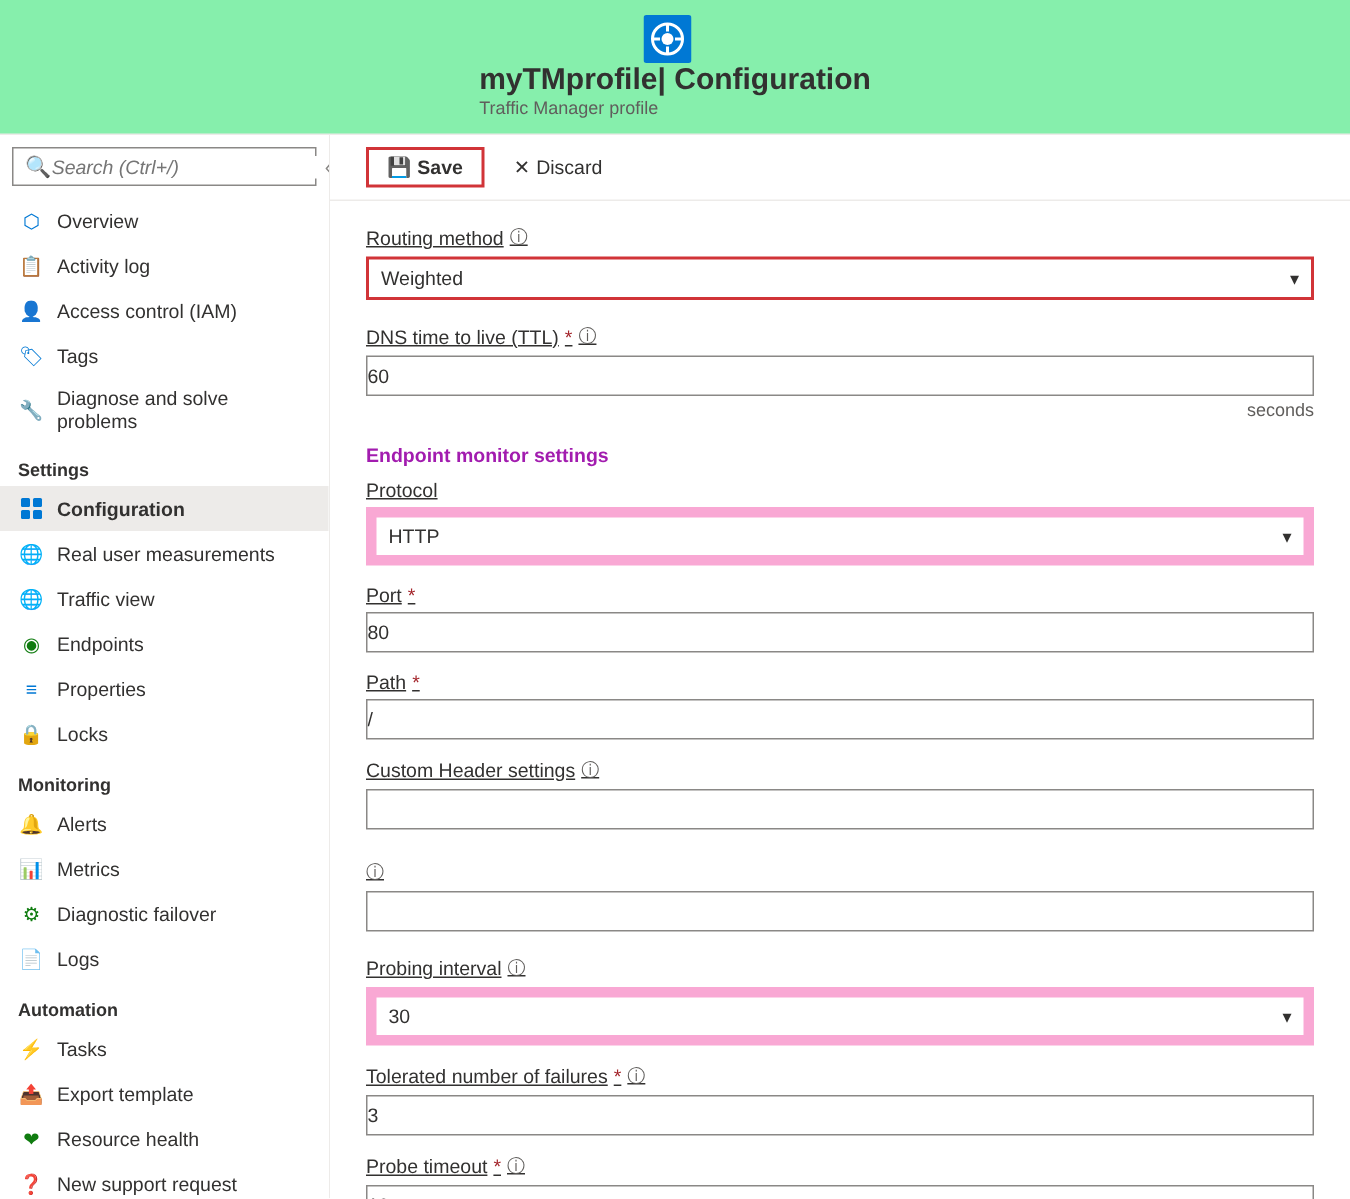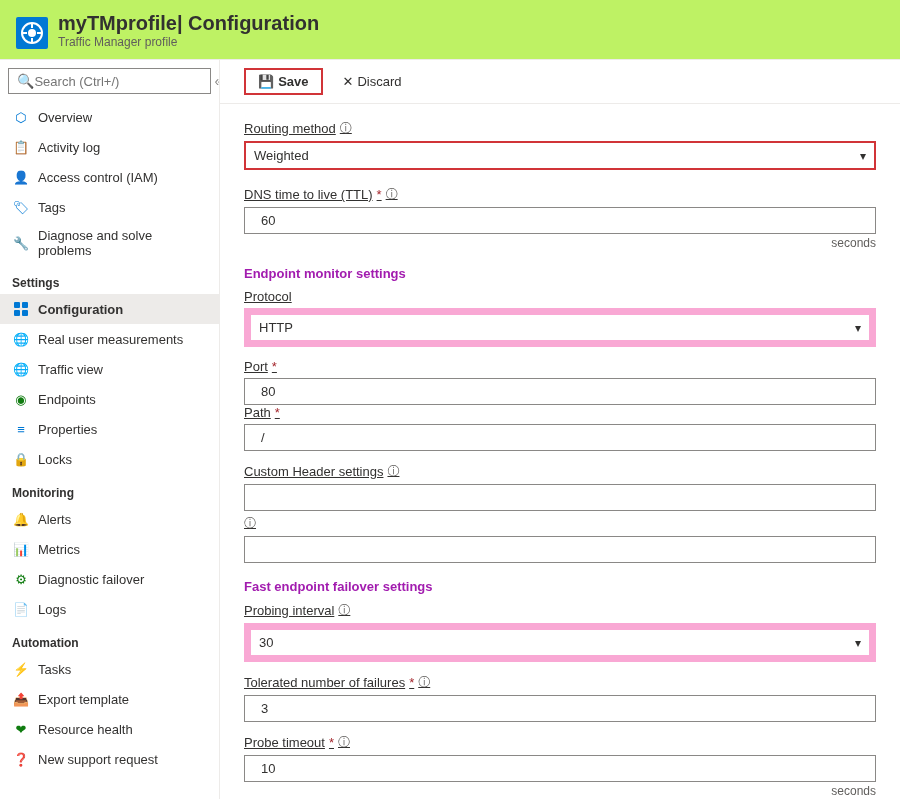--- a/index.html
+++ b/index.html
@@ -1,32 +1,32 @@
 <!DOCTYPE html>
 <html><head>
   <meta charset="utf-8">
   <style>
     * { box-sizing: border-box; margin: 0; padding: 0; }
     body { font-family: 'Segoe UI', Arial, sans-serif; font-size: 13px; color: #323130; background: #fff; display: flex; flex-direction: column; height: 799px; overflow: hidden; }
 
     
-    .header { display: flex; align-items: flex-end; padding: 10px 16px; border-bottom: 1px solid #edebe9; background: #bef264; min-height: 60px; }
+    .header { display: flex; align-items: center; padding: 10px 16px; border-bottom: 1px solid #edebe9; background: #86efac; min-height: 60px; flex-direction: column; }
     .header-icon { width: 32px; height: 32px; margin-right: 10px; flex-shrink: 0; }
     .header-icon svg { width: 32px; height: 32px; }
     .header-title { display: flex; flex-direction: column; }
     .header-title-main { font-size: 20px; font-weight: 600; color: #323130; }
     .header-title-sub { font-size: 12px; color: #605e5c; }
 
     
     .main-layout { display: flex; flex: 1; overflow: hidden; }
 
     
     .sidebar { width: 220px; border-right: 1px solid #edebe9; overflow-y: auto; background: #fff; flex-shrink: 0; }
     .search-box { display: flex; align-items: center; margin: 8px 8px; border: 1px solid #8a8886; padding: 4px 8px; background: #fff; }
-    .search-box input { border: none; outline: none; font-size: 13px; flex: 1; color: #14532d; }
+    .search-box input { border: none; outline: none; font-size: 13px; flex: 1; color: #14532d; font-style: italic; }
     .search-icon-btn { color: #8a8886; font-size: 14px; cursor: pointer; }
     .collapse-btn { margin-left: 4px; color: #8a8886; font-size: 14px; cursor: pointer; }
 
     .nav-item { display: flex; align-items: center; padding: 6px 12px; cursor: pointer; color: #323130; text-decoration: none; }
     .nav-item.active { background: #edebe9; font-weight: 600; }
     .nav-item .nav-icon { width: 18px; height: 18px; margin-right: 8px; flex-shrink: 0; display: flex; align-items: center; justify-content: center; }
 
     .nav-section-title { font-size: 12px; font-weight: 700; color: #323130; padding: 12px 12px 4px 12px; text-transform: none; }
 
     
@@ -37,21 +37,21 @@
     .toolbar { display: flex; align-items: center; padding: 8px 24px; border-bottom: 1px solid #edebe9; background: #fff; gap: 8px; }
     .btn-save { display: flex; align-items: center; gap: 4px; padding: 4px 12px; border: 2px solid #d13438; background: #fff; color: #323130; cursor: pointer; font-size: 13px; font-weight: 600; }
     .btn-discard { display: flex; align-items: center; gap: 4px; padding: 4px 12px; border: none; background: #fff; color: #323130; cursor: pointer; font-size: 13px; }
 
     
     .form-section { margin-bottom: 16px; }
     .form-label { font-size: 13px; color: #323130; margin-bottom: 4px; display: flex; align-items: center; gap: 4px; text-decoration: underline; }
     .form-label .required { color: #a4262c; }
     .info-icon { color: #605e5c; font-size: 12px; cursor: help; }
 
-    .form-input { width: 100%; border: 1px solid #8a8886; padding: 5px 16px; font-size: 13px; color: #323130; outline: none; background: #fff; }
+    .form-input { width: 100%; border: 1px solid #8a8886; padding: 5px 0; font-size: 13px; color: #323130; outline: none; background: #fff; }
 
     .form-select-wrapper { position: relative; width: 100%; border: 7px solid #f9a8d4; background: #fff; }
     .form-select-wrapper.highlighted { border: 2px solid #d13438; }
     .form-select { width: 100%; border: none; padding: 5px 30px 5px 8px; font-size: 13px; color: #323130; outline: none; background: transparent; appearance: none; cursor: pointer; }
     .form-select-arrow { position: absolute; right: 8px; top: 50%; transform: translateY(-50%); pointer-events: none; color: #323130; font-size: 12px; }
 
     .form-hint { font-size: 12px; color: #605e5c; text-align: right; margin-top: 2px; }
 
     .section-title { font-size: 13px; font-weight: 600; color: #a21caf; margin-bottom: 8px; margin-top: 4px; }
 
@@ -245,54 +245,53 @@
           <div class="form-select-wrapper">
             <select class="form-select">
               <option value="HTTP" selected="">HTTP</option>
               <option value="HTTPS">HTTPS</option>
               <option value="TCP">TCP</option>
             </select>
             <span class="form-select-arrow">▾</span>
           </div>
         </div>
 
-        <div style="">
+        <div style="margin-bottom: 12px;">
           <div class="form-label">
             <span>Port</span>
             <span class="required"> *</span>
           </div>
           <input type="text" class="form-input" value="80" style="">
         </div>
 
         <div style="margin-bottom: 12px;">
           <div class="form-label">
             <span>Path</span>
             <span class="required"> *</span>
           </div>
           <input type="text" class="form-input" value="/" style="">
         </div>
 
-        <div style="margin-bottom: 4px;">
+        <div style="margin-bottom: 20px;">
           <div class="form-label">
             <span>Custom Header settings</span>
             <span class="info-icon" title="Information">ⓘ</span>
           </div>
           <input type="text" class="form-input" value="" style="">
         </div>
 
         <div style="margin-bottom: 12px;">
           <div class="form-label">
             <span class="info-icon" title="Information">ⓘ</span>
           </div>
           <input type="text" class="form-input" value="" style="">
         </div>
       </div>
 
       <div class="form-section">
-        <div class="section-title">Fast endpoint failover settings</div>
 
         <div style="margin-bottom: 12px;">
           <div class="form-label">
             <span>Probing interval</span>
             <span class="info-icon" title="Information">ⓘ</span>
           </div>
           <div class="form-select-wrapper">
             <select class="form-select">
               <option value="10">10</option>
               <option value="30" selected="">30</option>

